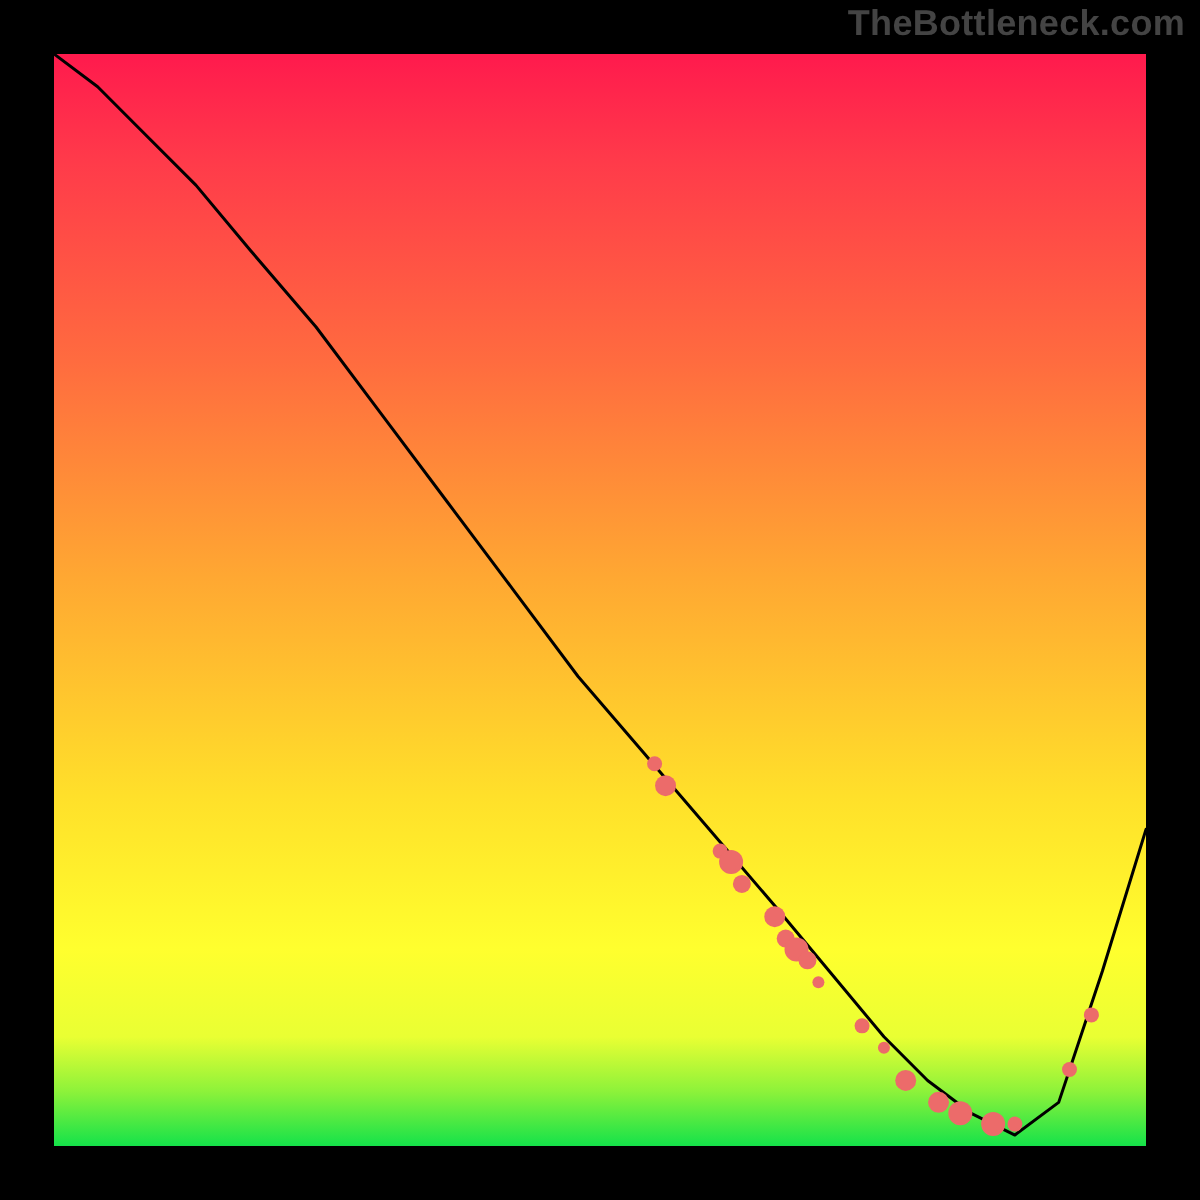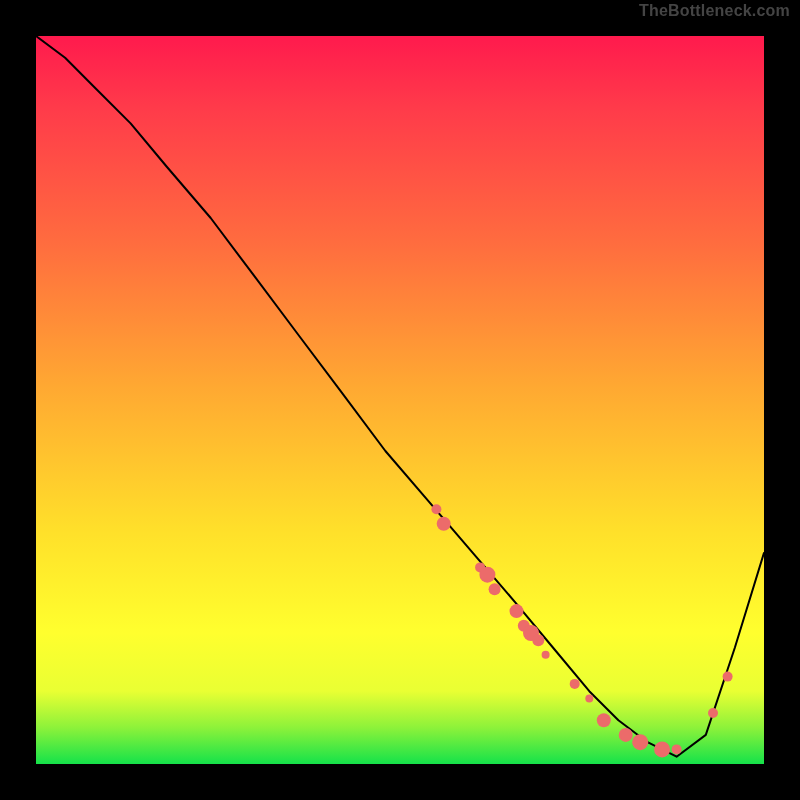--- a/index.html
+++ b/index.html
@@ -15,21 +15,21 @@
     position: relative;
     width: 800px;
     height: 800px;
     background: #000;
   }
   .watermark {
     position: absolute;
     top: 2px;
     right: 10px;
     color: #444;
-    font-size: 16px;
+    font-size: 24px;
     font-weight: 600;
     letter-spacing: 0.2px;
   }
   .plot-area {
     position: absolute;
     left: 36px;
     top: 36px;
     width: 728px;
     height: 728px;
     

